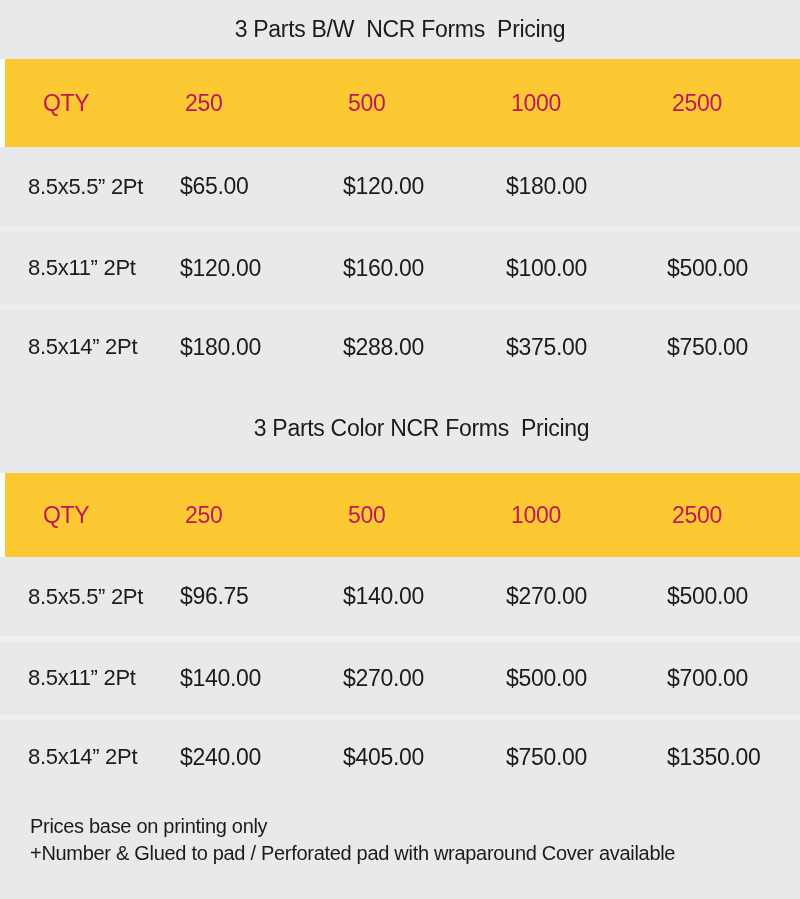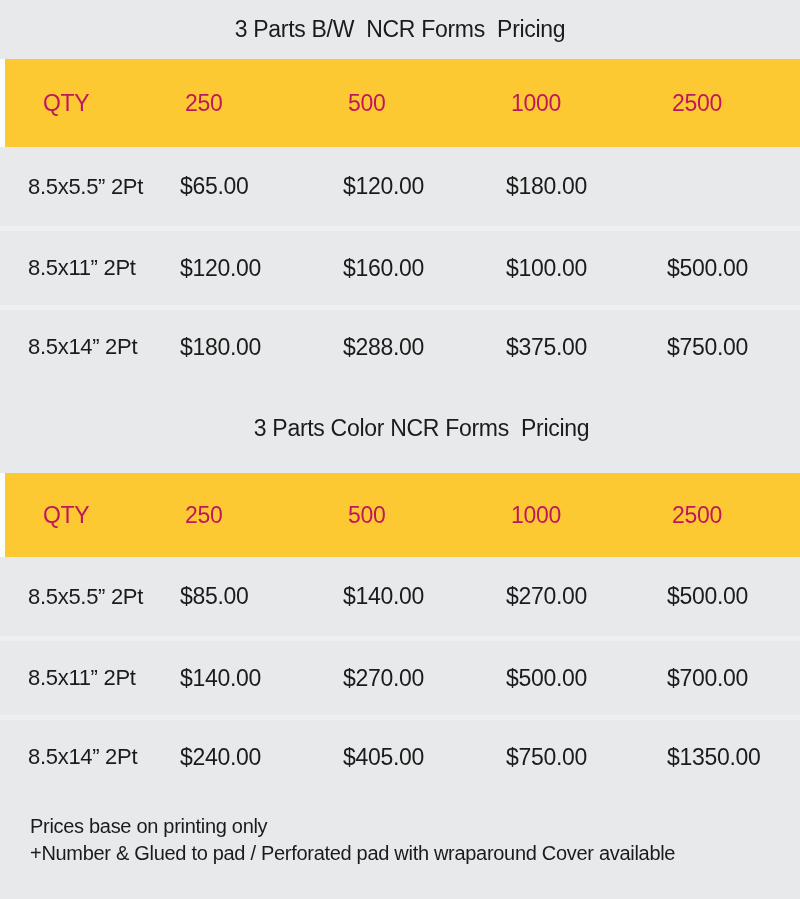--- a/index.html
+++ b/index.html
@@ -129,21 +129,21 @@
       <div class="cell qty">QTY</div>
       <div class="cell">250</div>
       <div class="cell">500</div>
       <div class="cell">1000</div>
       <div class="cell">2500</div>
     </div>
 
     <div class="rows-zone">
       <div class="row grid-row">
         <div class="cell size-label">8.5x5.5” 2Pt</div>
-        <div class="cell price">$85.00</div>
+        <div class="cell price">$96.75</div>
         <div class="cell price">$140.00</div>
         <div class="cell price">$270.00</div>
         <div class="cell price">$500.00</div>
       </div>
       <div class="row grid-row">
         <div class="cell size-label">8.5x11” 2Pt</div>
         <div class="cell price">$140.00</div>
         <div class="cell price">$270.00</div>
         <div class="cell price">$500.00</div>
         <div class="cell price">$700.00</div>

